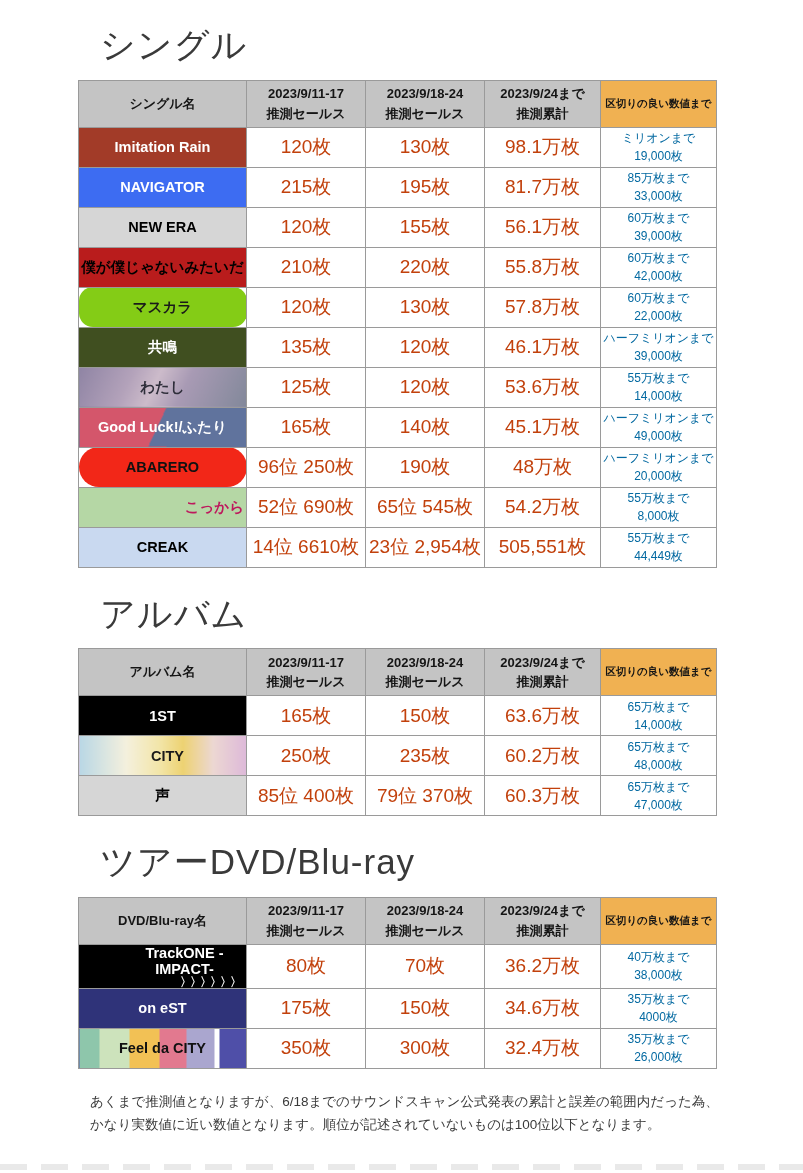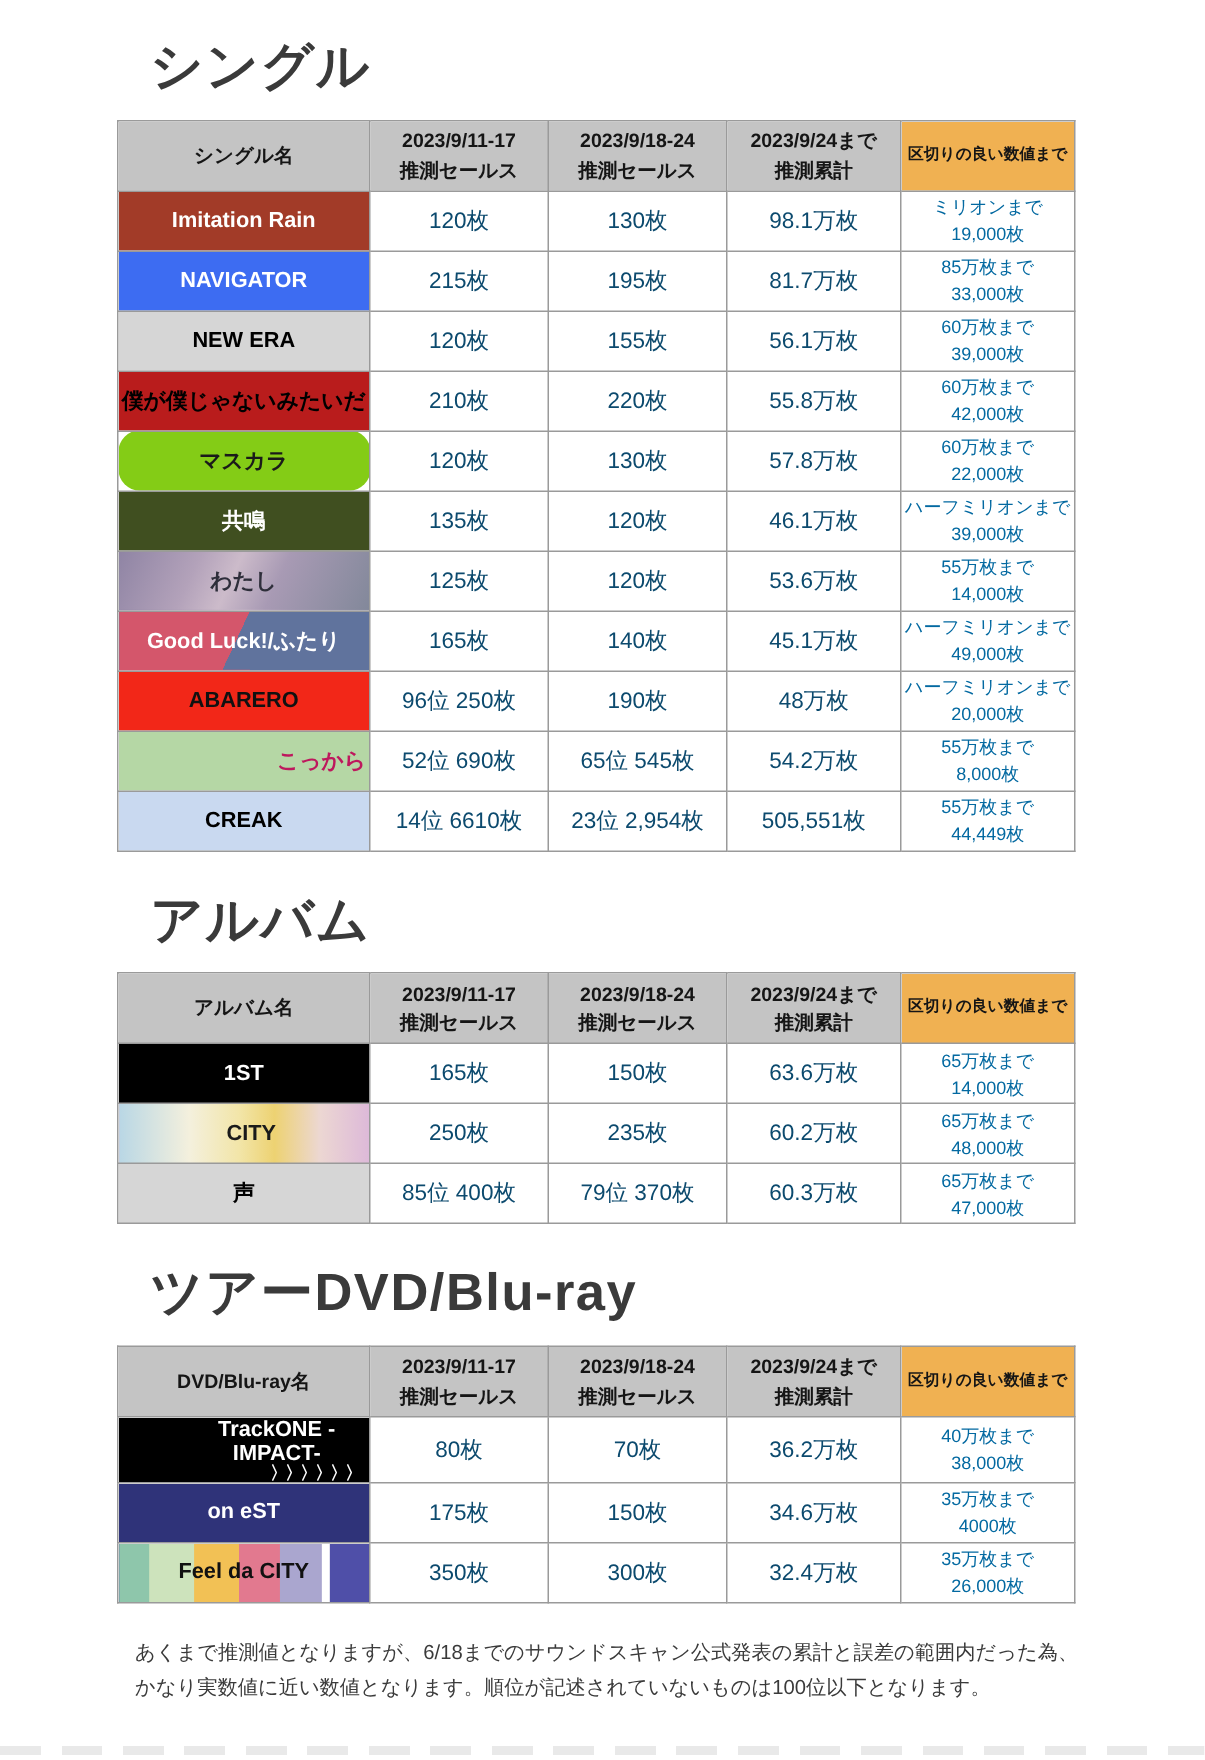--- a/index.html
+++ b/index.html
@@ -3,21 +3,21 @@
 <meta charset="utf-8">
 <style>
   html,body{margin:0;padding:0;}
   body{
     width:803px;height:1173px;position:relative;overflow:hidden;
     background:#ffffff;color:#000;
     font-family:"Liberation Sans","DejaVu Sans",sans-serif;
   }
   .content{padding:26px 0 0 78px;}
   .sec-title{
-    font-size:35px;font-weight:bold;color:#3a3a3a;
+    font-size:35px;font-weight:normal;color:#3a3a3a;
     margin:0 0 0 22px;letter-spacing:1px;line-height:1.1;
   }
   .sec:not(:first-of-type) .sec-title{margin-top:27px;}
   table.tbl{
     border-collapse:collapse;table-layout:fixed;width:638px;margin-top:15px;
   }
   .tbl th,.tbl td{
     border:1px solid #9a9a9a;text-align:center;vertical-align:middle;
     padding:0 2px;overflow:hidden;
   }
@@ -25,21 +25,21 @@
   col.c-w{width:119px;}
   col.c-t{width:116px;}
   col.c-g{width:116px;}
   thead th{
     background:#c4c4c4;height:46px;font-size:13px;font-weight:bold;
     color:#151515;line-height:1.5;
   }
   thead th.goal-h{background:#f0b152;font-size:10.5px;letter-spacing:0;}
   tbody tr{height:40px;}
   td.name{font-weight:bold;font-size:14.5px;}
-  td.val{font-size:15px;color:#0c4a6e;background:#fff;margin-left:32px;}
+  td.val{font-size:19px;color:#c2410c;background:#fff;margin-left:32px;}
   td.goal{font-size:12px;line-height:1.5;color:#0369a1;background:#fff;}
   .l{display:block;}
   .arrows{
     text-align:right;font-size:12px;font-weight:bold;
     letter-spacing:-2px;line-height:1;padding-right:4px;margin-top:-1px;
   }
   .footer{
     margin:21px 0 0 12px;width:636px;
     font-size:13.5px;color:#3a3a3a;line-height:1.75;
   }
@@ -174,21 +174,21 @@
             </td>
           <td class="val">165枚</td>
           <td class="val">140枚</td>
           <td class="val">45.1万枚</td>
           <td class="goal">
               <span class="l">ハーフミリオンまで</span>
               <span class="l">49,000枚</span>
             </td>
         </tr>
         <tr>
-          <td class="name" style="background: rgb(242, 39, 24); color: rgb(17, 17, 17);">
+          <td class="name" style="background: rgb(242, 39, 24); color: rgb(17, 17, 17); border-radius: 20px;">
               <span class="l">ABARERO</span>
             </td>
           <td class="val">96位 250枚</td>
           <td class="val">190枚</td>
           <td class="val">48万枚</td>
           <td class="goal">
               <span class="l">ハーフミリオンまで</span>
               <span class="l">20,000枚</span>
             </td>
         </tr>

